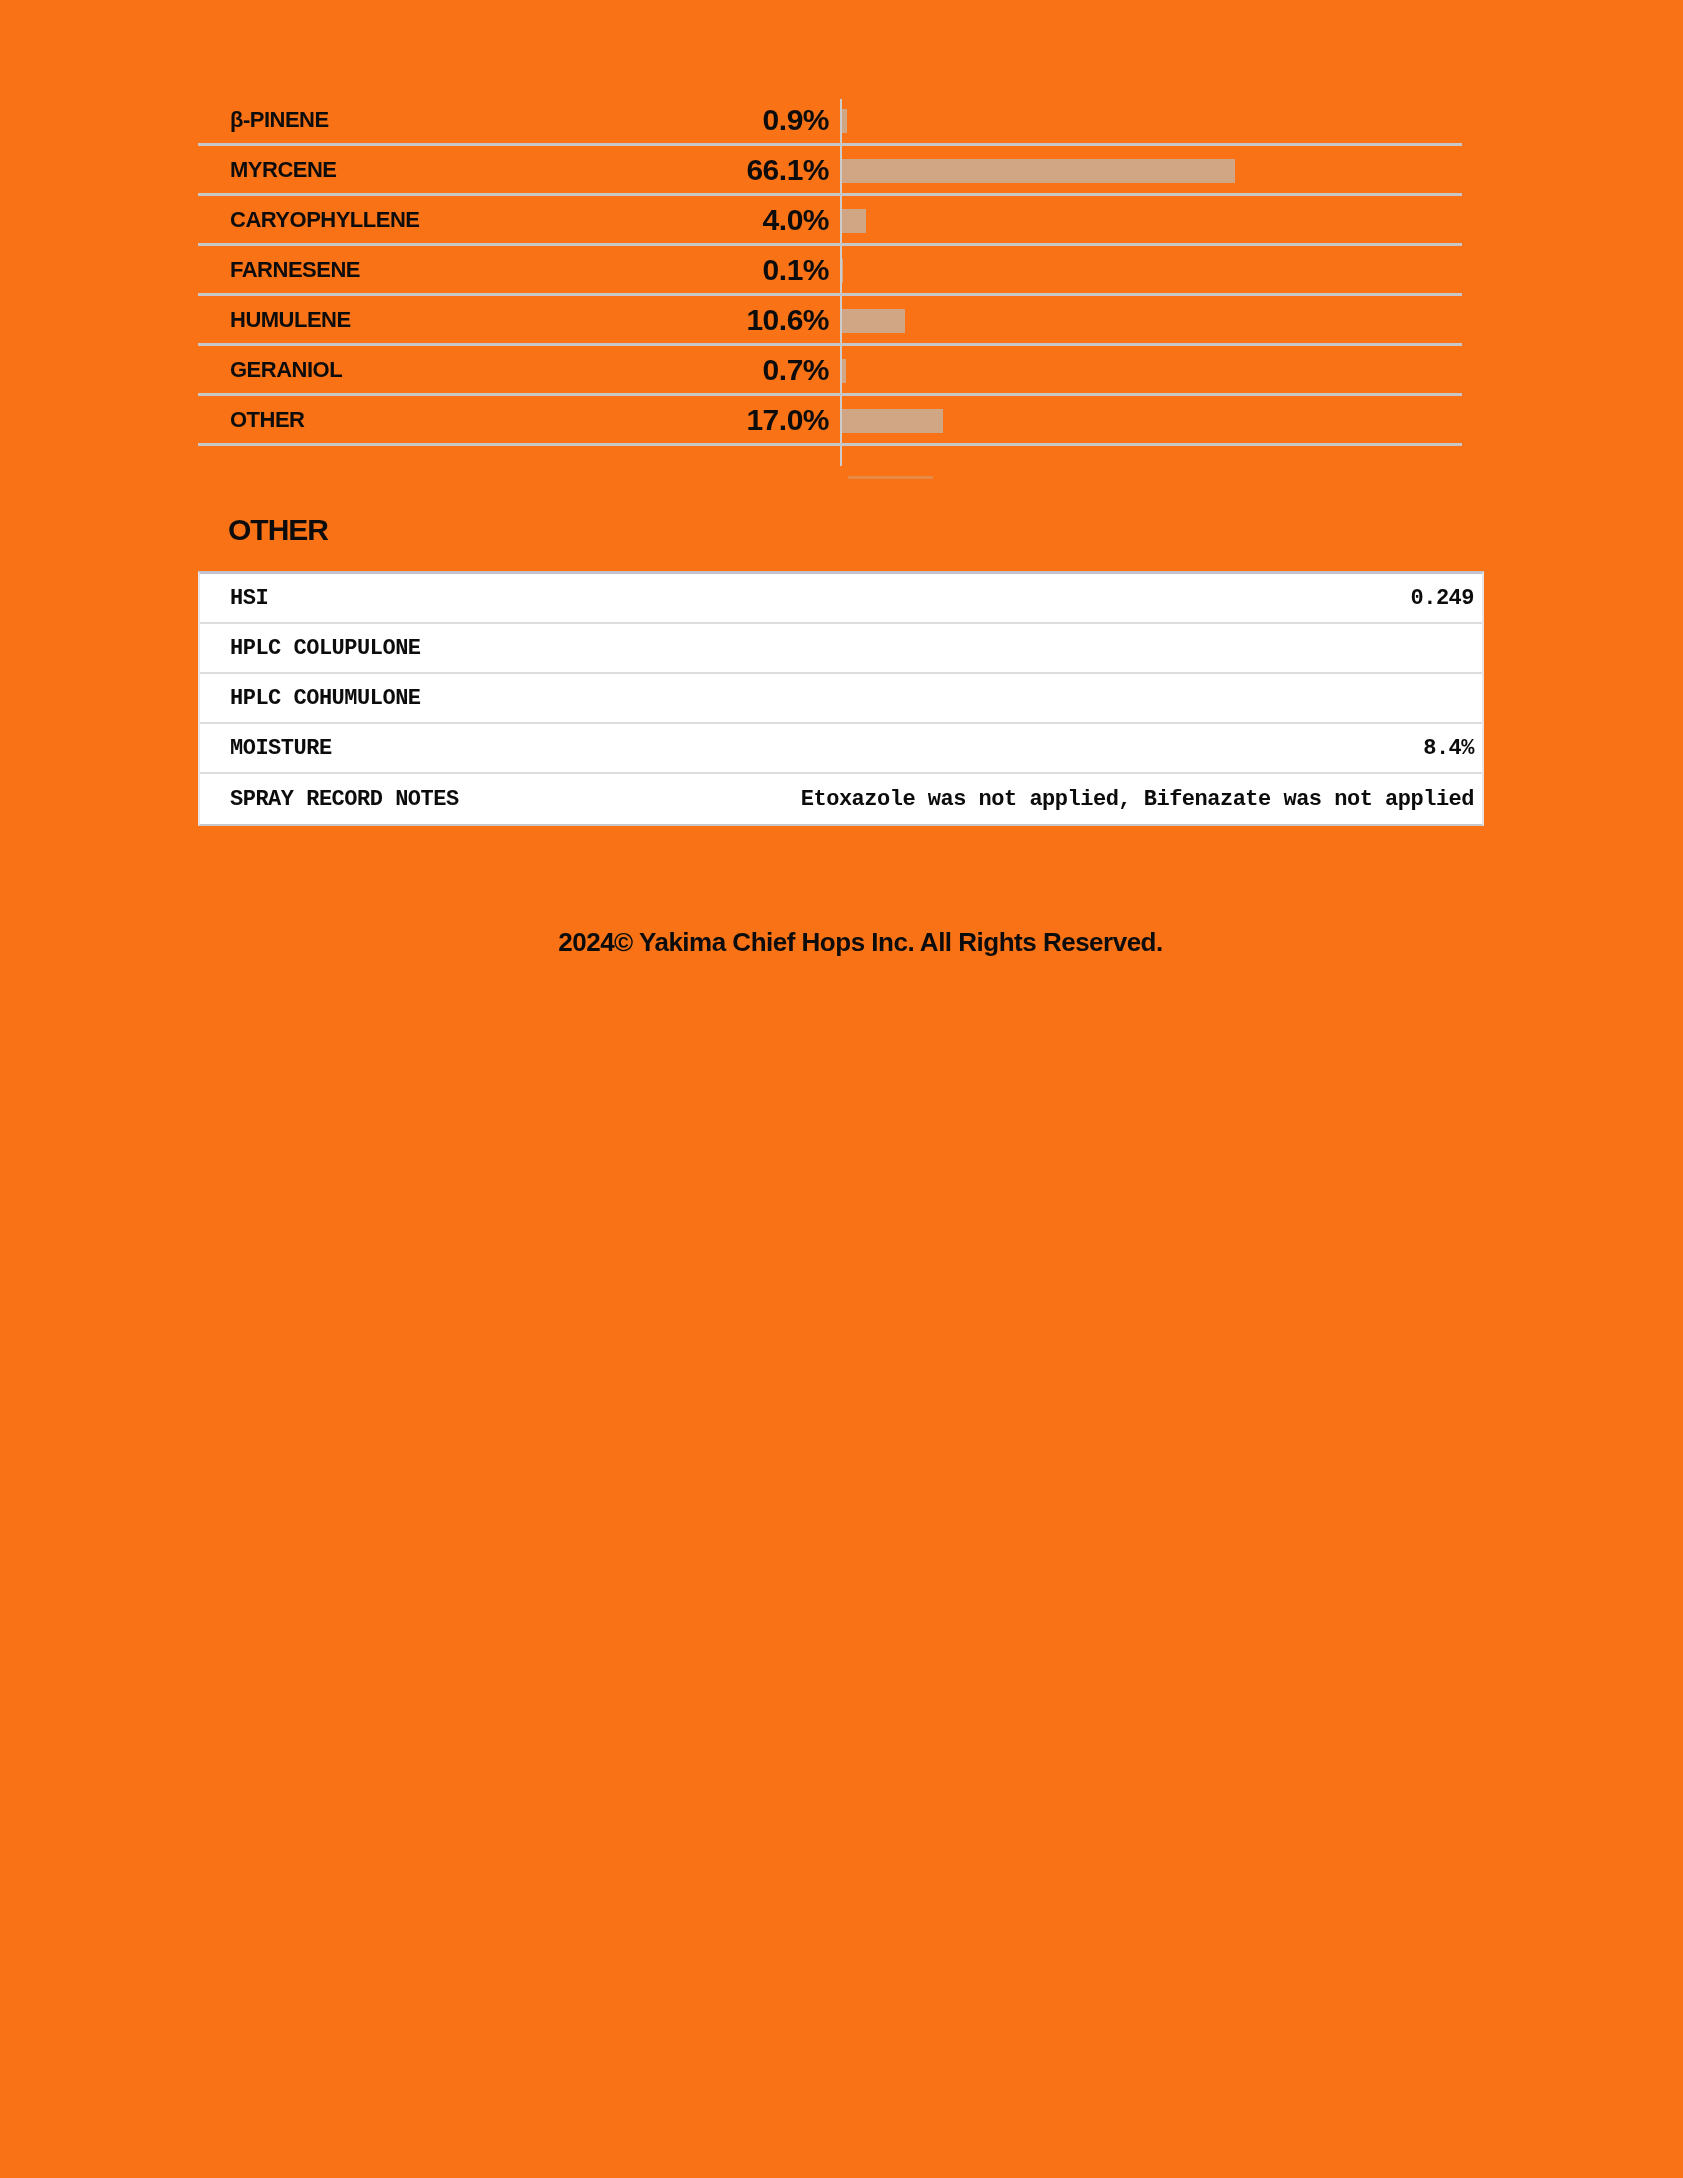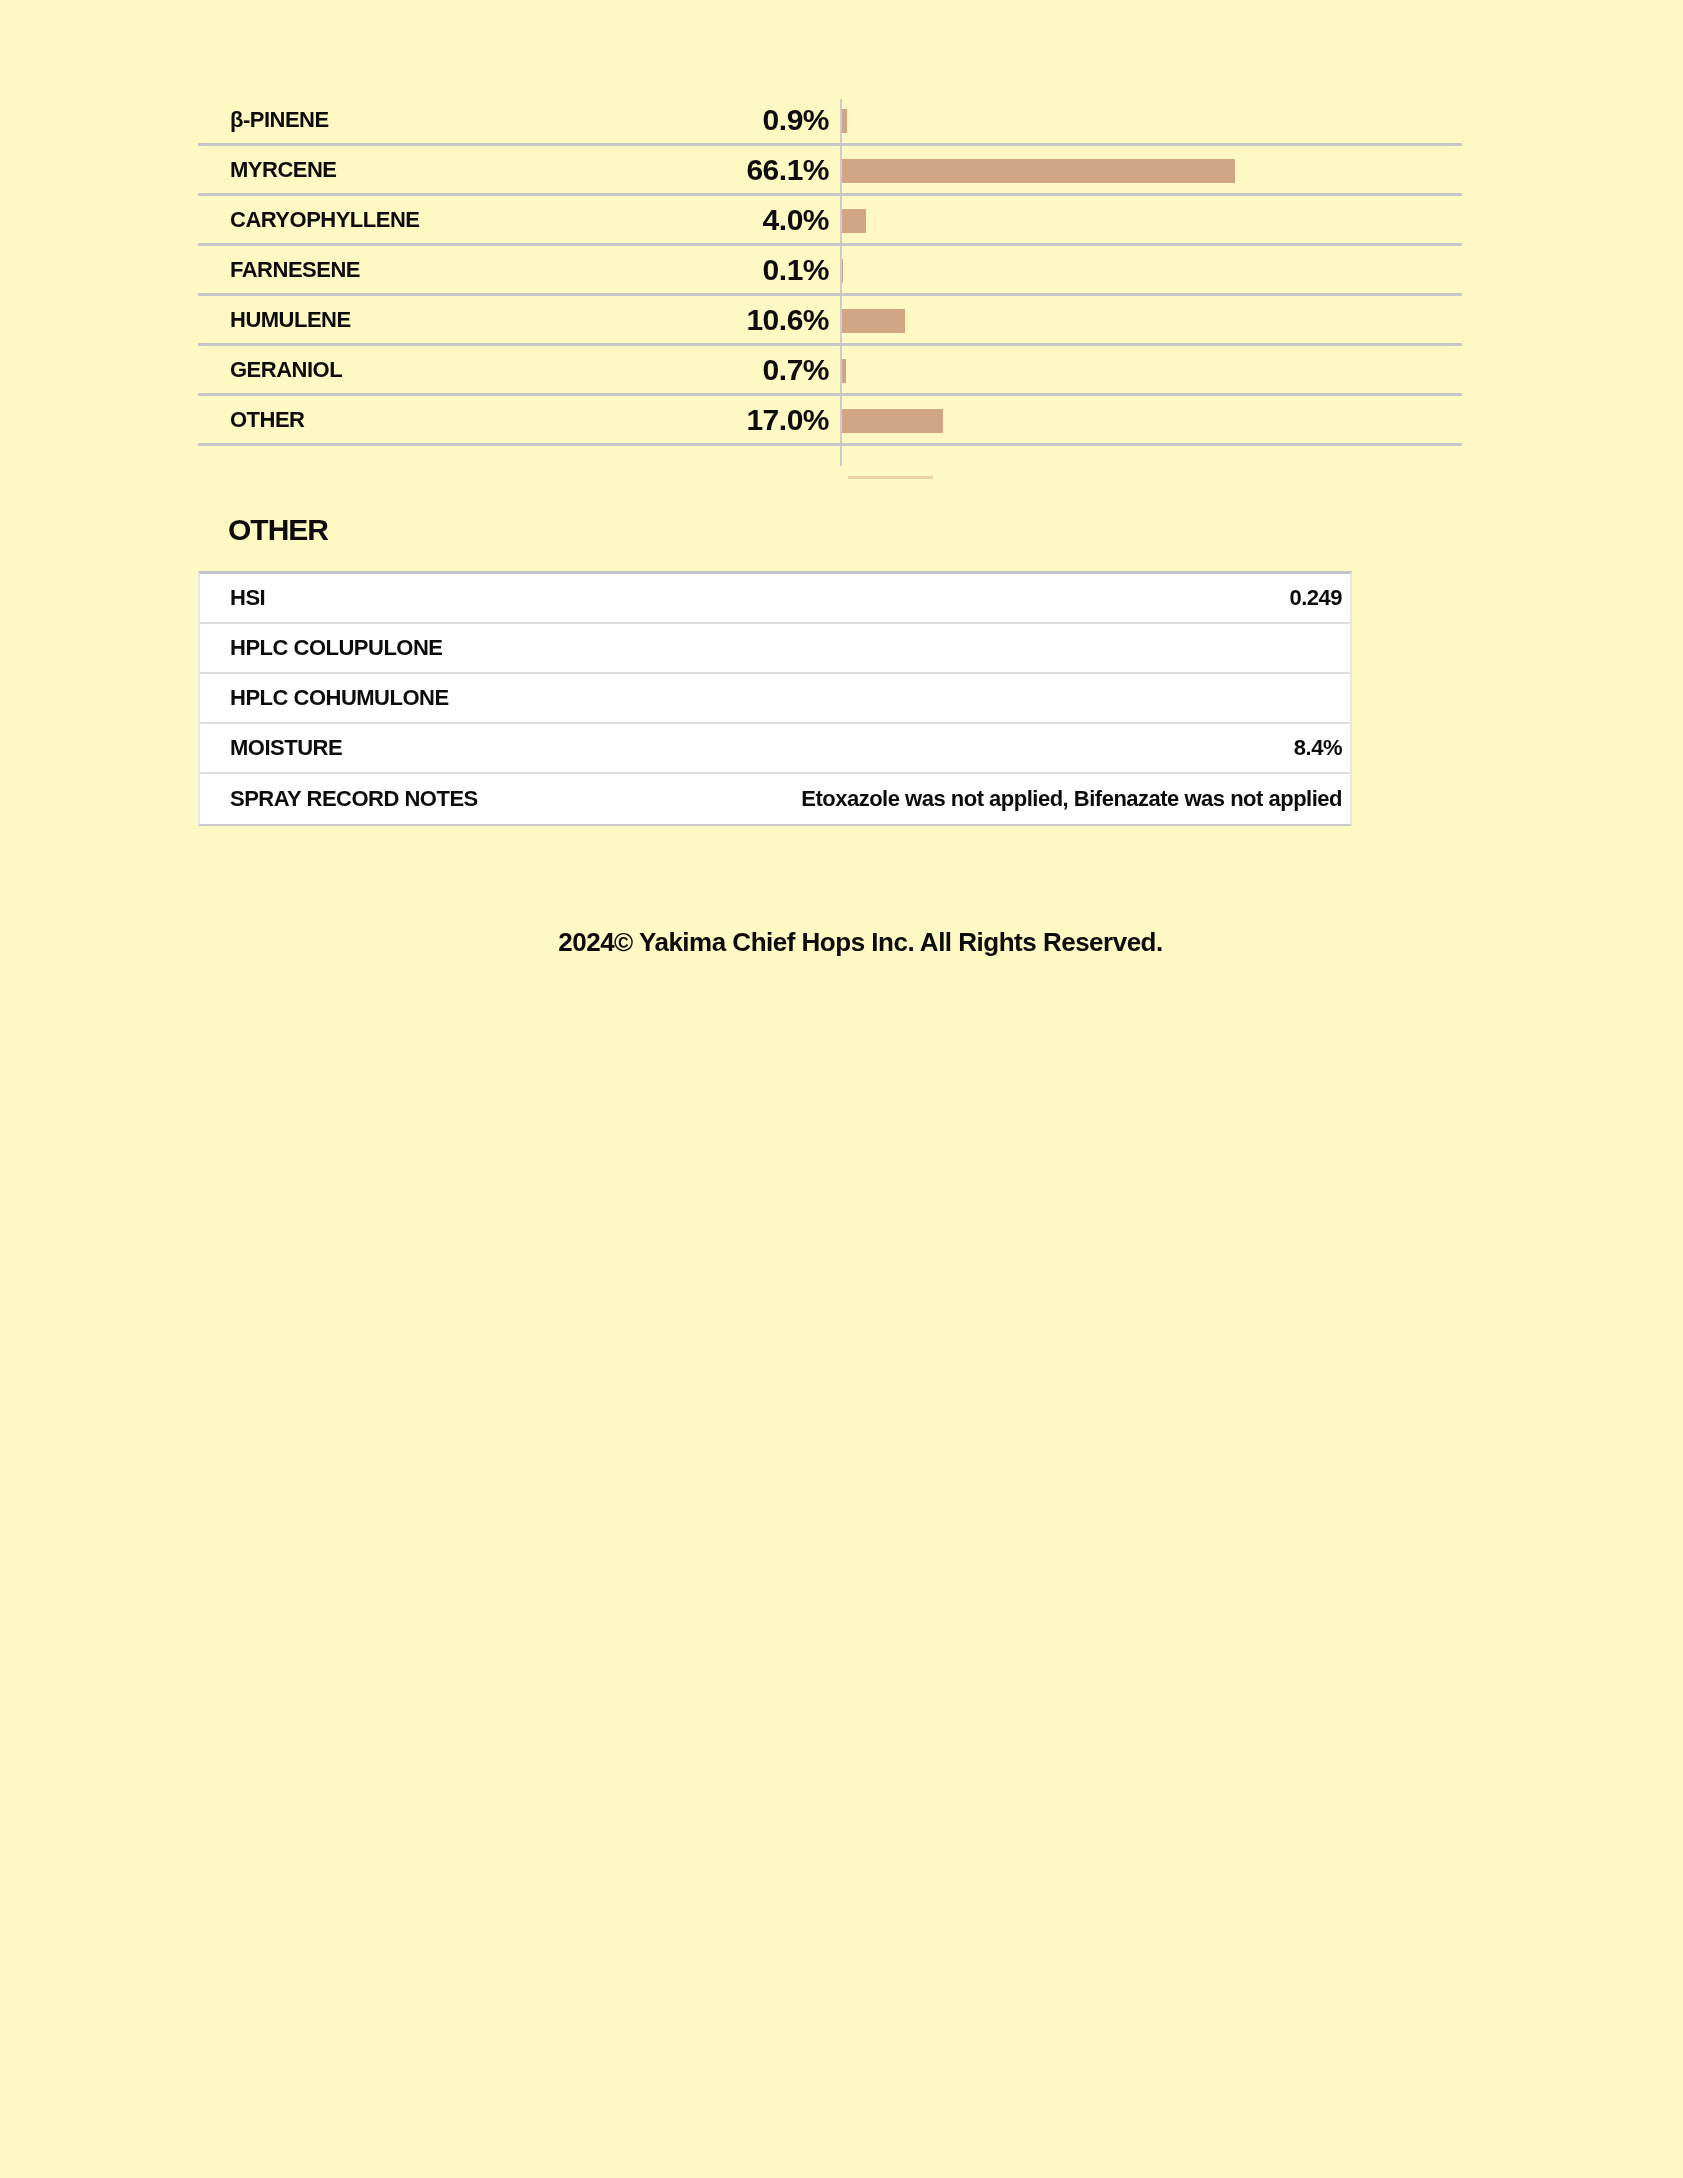--- a/index.html
+++ b/index.html
@@ -4,21 +4,21 @@
 <style>
   html, body {
     margin: 0;
     padding: 0;
     background: #ffffff;
   }
   .page {
     position: relative;
     width: 1683px;
     height: 2178px;
-    background: #fef9c3;
+    background: #f97316;
     overflow: hidden;
     font-family: "Liberation Sans", sans-serif;
     color: #0c0c0c;
   }
 
   
   .oil-chart {
     position: absolute;
     left: 198px;
     top: 96px;
@@ -84,27 +84,28 @@
     top: 513px;
     margin: 0;
     font-size: 30px;
     font-weight: bold;
     letter-spacing: -1px;
   }
   .other-table {
     position: absolute;
     left: 198px;
     top: 571px;
-    width: 1154px;
+    width: 1286px;
     box-sizing: border-box;
     border-top: 3px solid #c3c4cb;
     border-bottom: 2px solid #c9c9cc;
     border-left: 2px solid #e6e6ea;
     border-right: 2px solid #e6e6ea;
     background: #ffffff;
+    font-family: Liberation Mono, monospace;
   }
   .o-row {
     position: relative;
     height: 50px;
     box-sizing: border-box;
     border-bottom: 2px solid #dddddd;
   }
   .o-row:last-child {
     border-bottom: none;
   }

